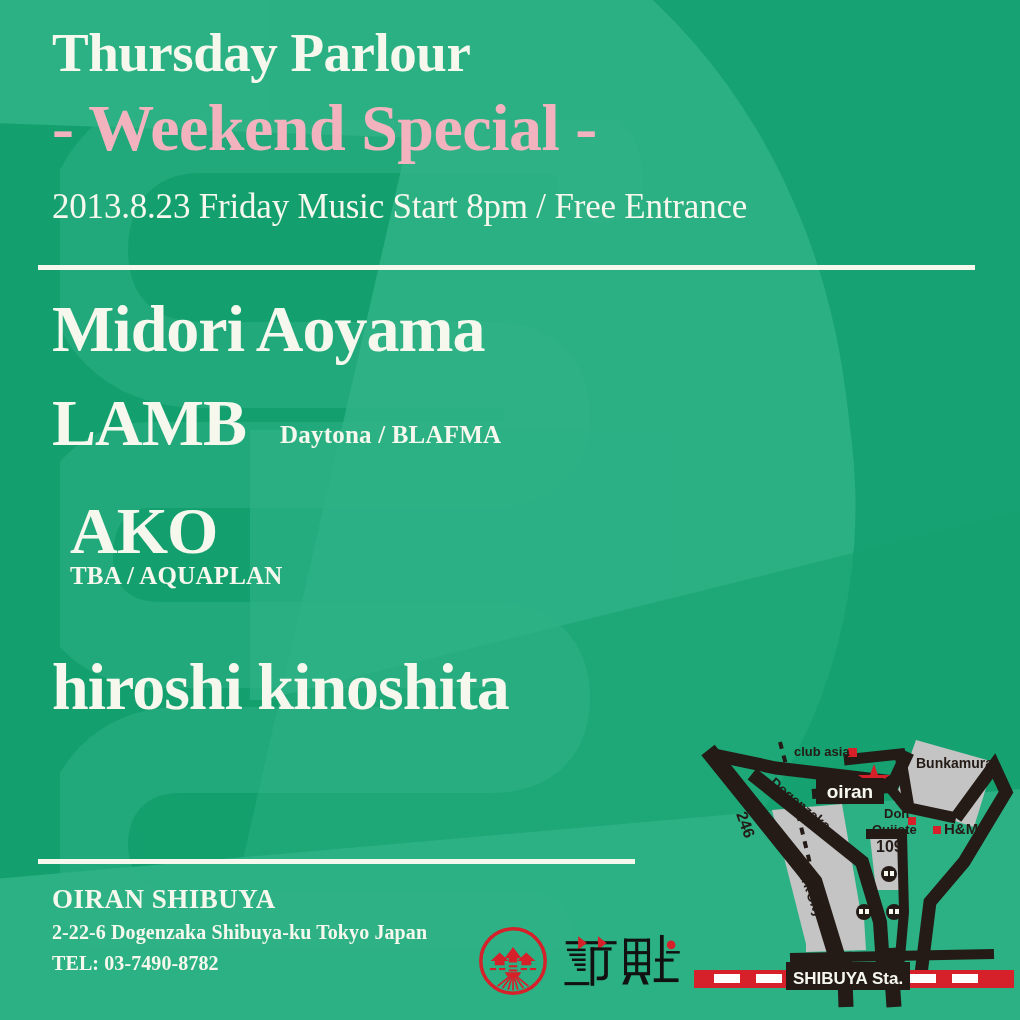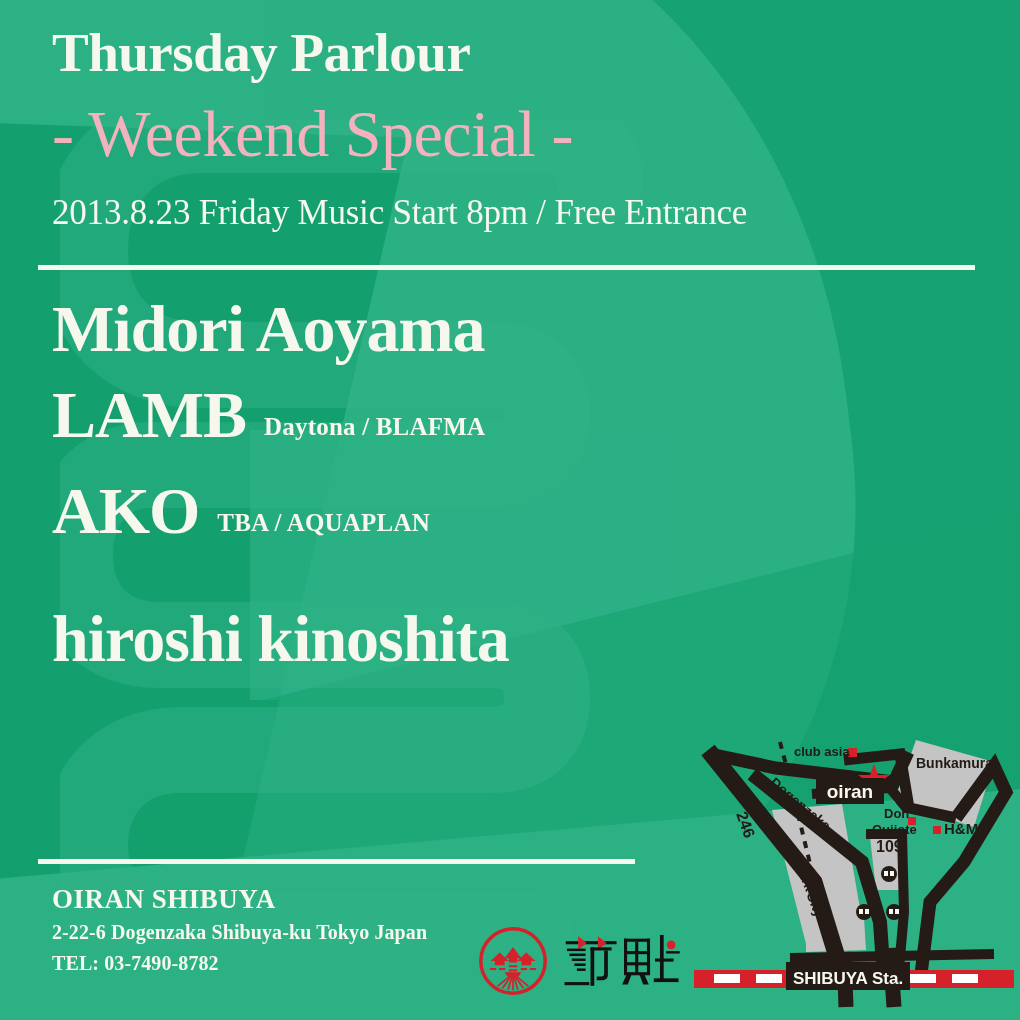--- a/index.html
+++ b/index.html
@@ -83,24 +83,24 @@
   #header { position: absolute; left: 52px; top: 24px; width: 930px; }
   #title-main {
     font-size: 55px;
     font-weight: bold;
     color: #f6f8ed;
     letter-spacing: -0.5px;
     line-height: 1.05;
   }
   #title-sub {
     font-size: 66px;
-    font-weight: normal;
+    font-weight: bold;
     color: #f3b3be;
     line-height: 1.12;
-    margin-top: 15px;
+    margin-top: 9px;
     letter-spacing: -0.5px;
   }
   #event-meta {
     font-size: 35px;
     font-weight: normal;
     color: #f6f8ed;
     margin-top: 22px;
     letter-spacing: -0.2px;
   }
 
@@ -121,22 +121,22 @@
   .artist-affil {
     font-size: 25px;
     font-weight: bold;
     color: #f6f8ed;
     margin-left: 18px;
     letter-spacing: 0.2px;
     position: relative;
     top: -2px;
   }
   #artist-row-0 { margin-top: 0px; }
-  #artist-row-1 { margin-top: 20px; }
-  #artist-row-2 { margin-top: 30px; }
+  #artist-row-1 { margin-top: 28px; gap: 16px; }
+  #artist-row-2 { margin-top: 42px; flex-direction: column; }
   #artist-row-3 { margin-top: 62px; }
   #artist-row-4 { margin-top: 44px; }
 
   
   #footer { position: absolute; left: 52px; top: 884px; }
   #venue-name {
     font-size: 27px;
     font-weight: bold;
     color: #f6f8ed;
     letter-spacing: 0.5px;

